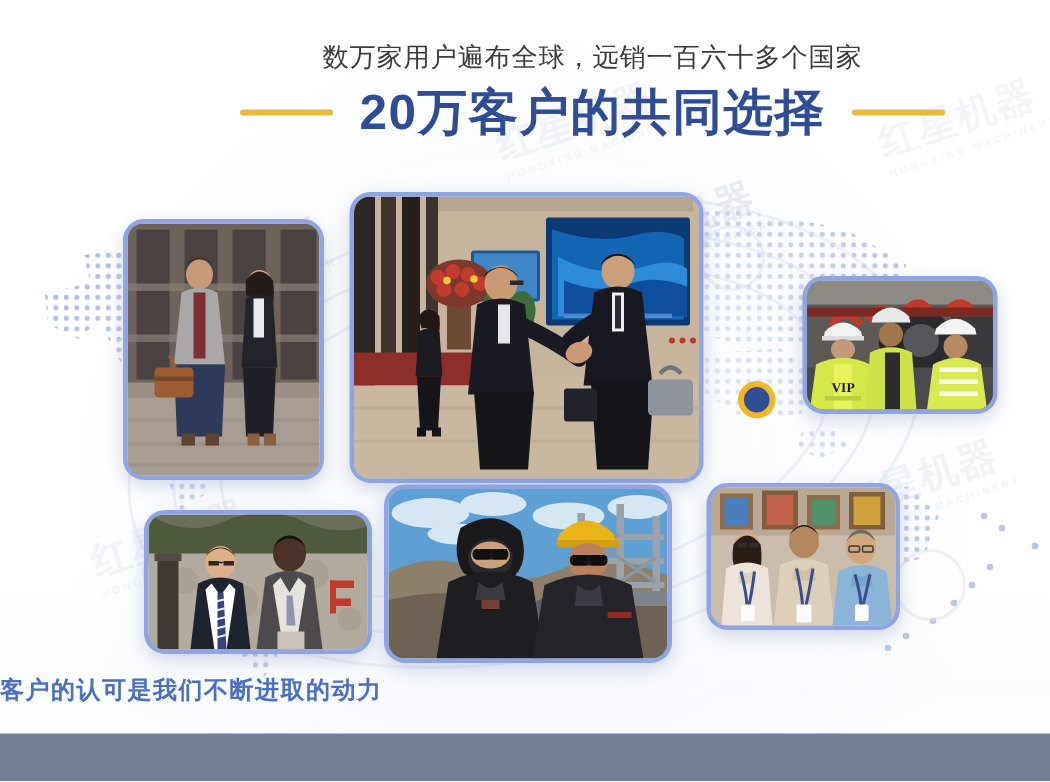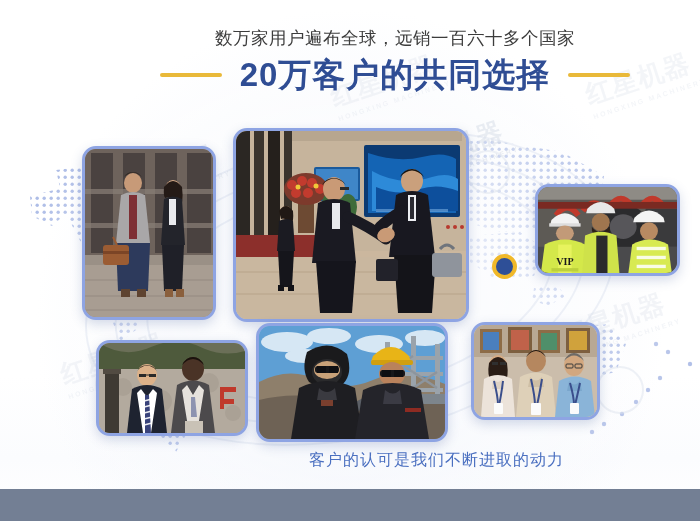--- a/index.html
+++ b/index.html
@@ -68,36 +68,36 @@
     position:absolute;border-radius:14px;overflow:hidden;
     border:3px solid #8ea4e3;
     box-shadow:0 4px 12px rgba(60,85,150,.22);
     background:#cfd8ea;
   }
   .card .ph{position:absolute;inset:0;overflow:hidden;}
   .card svg{width:100%;height:100%;display:block;}
 
   #card-1{left:82px;top:146px;width:128px;height:168px;}
   #card-2{left:233px;top:128px;width:230px;height:188px;}
-  #card-3{left:535px;top:184px;width:124px;height:86px;padding-left:15px;}
+  #card-3{left:535px;top:184px;width:124px;height:86px;}
   #card-4{left:96px;top:340px;width:146px;height:90px;}
   #card-5{left:256px;top:323px;width:186px;height:113px;}
   #card-6{left:471px;top:322px;width:123px;height:92px;}
 
   
   .pin{
     position:absolute;left:496px;top:258px;width:17px;height:17px;
     border-radius:50%;background:#2e4f97;
     box-shadow:0 0 0 4px #f0b829;
   }
 
   
   .footer-line{
-    position:absolute;left:0;top:450px;width:564px;text-align:right;
-    font-size:16px;color:#4a6fc0;letter-spacing:1px;font-weight:400;
+    position:absolute;left:0;top:450px;width:564px;text-align:left;
+    font-size:16px;color:#4a6fc0;letter-spacing:1px;font-weight:700;
   }
   .bottombar{
     position:absolute;left:0;bottom:0;width:700px;height:32px;
     background:#737f94;
   }
 </style>
 </head>
 <body>
 
 <div class="stage">

